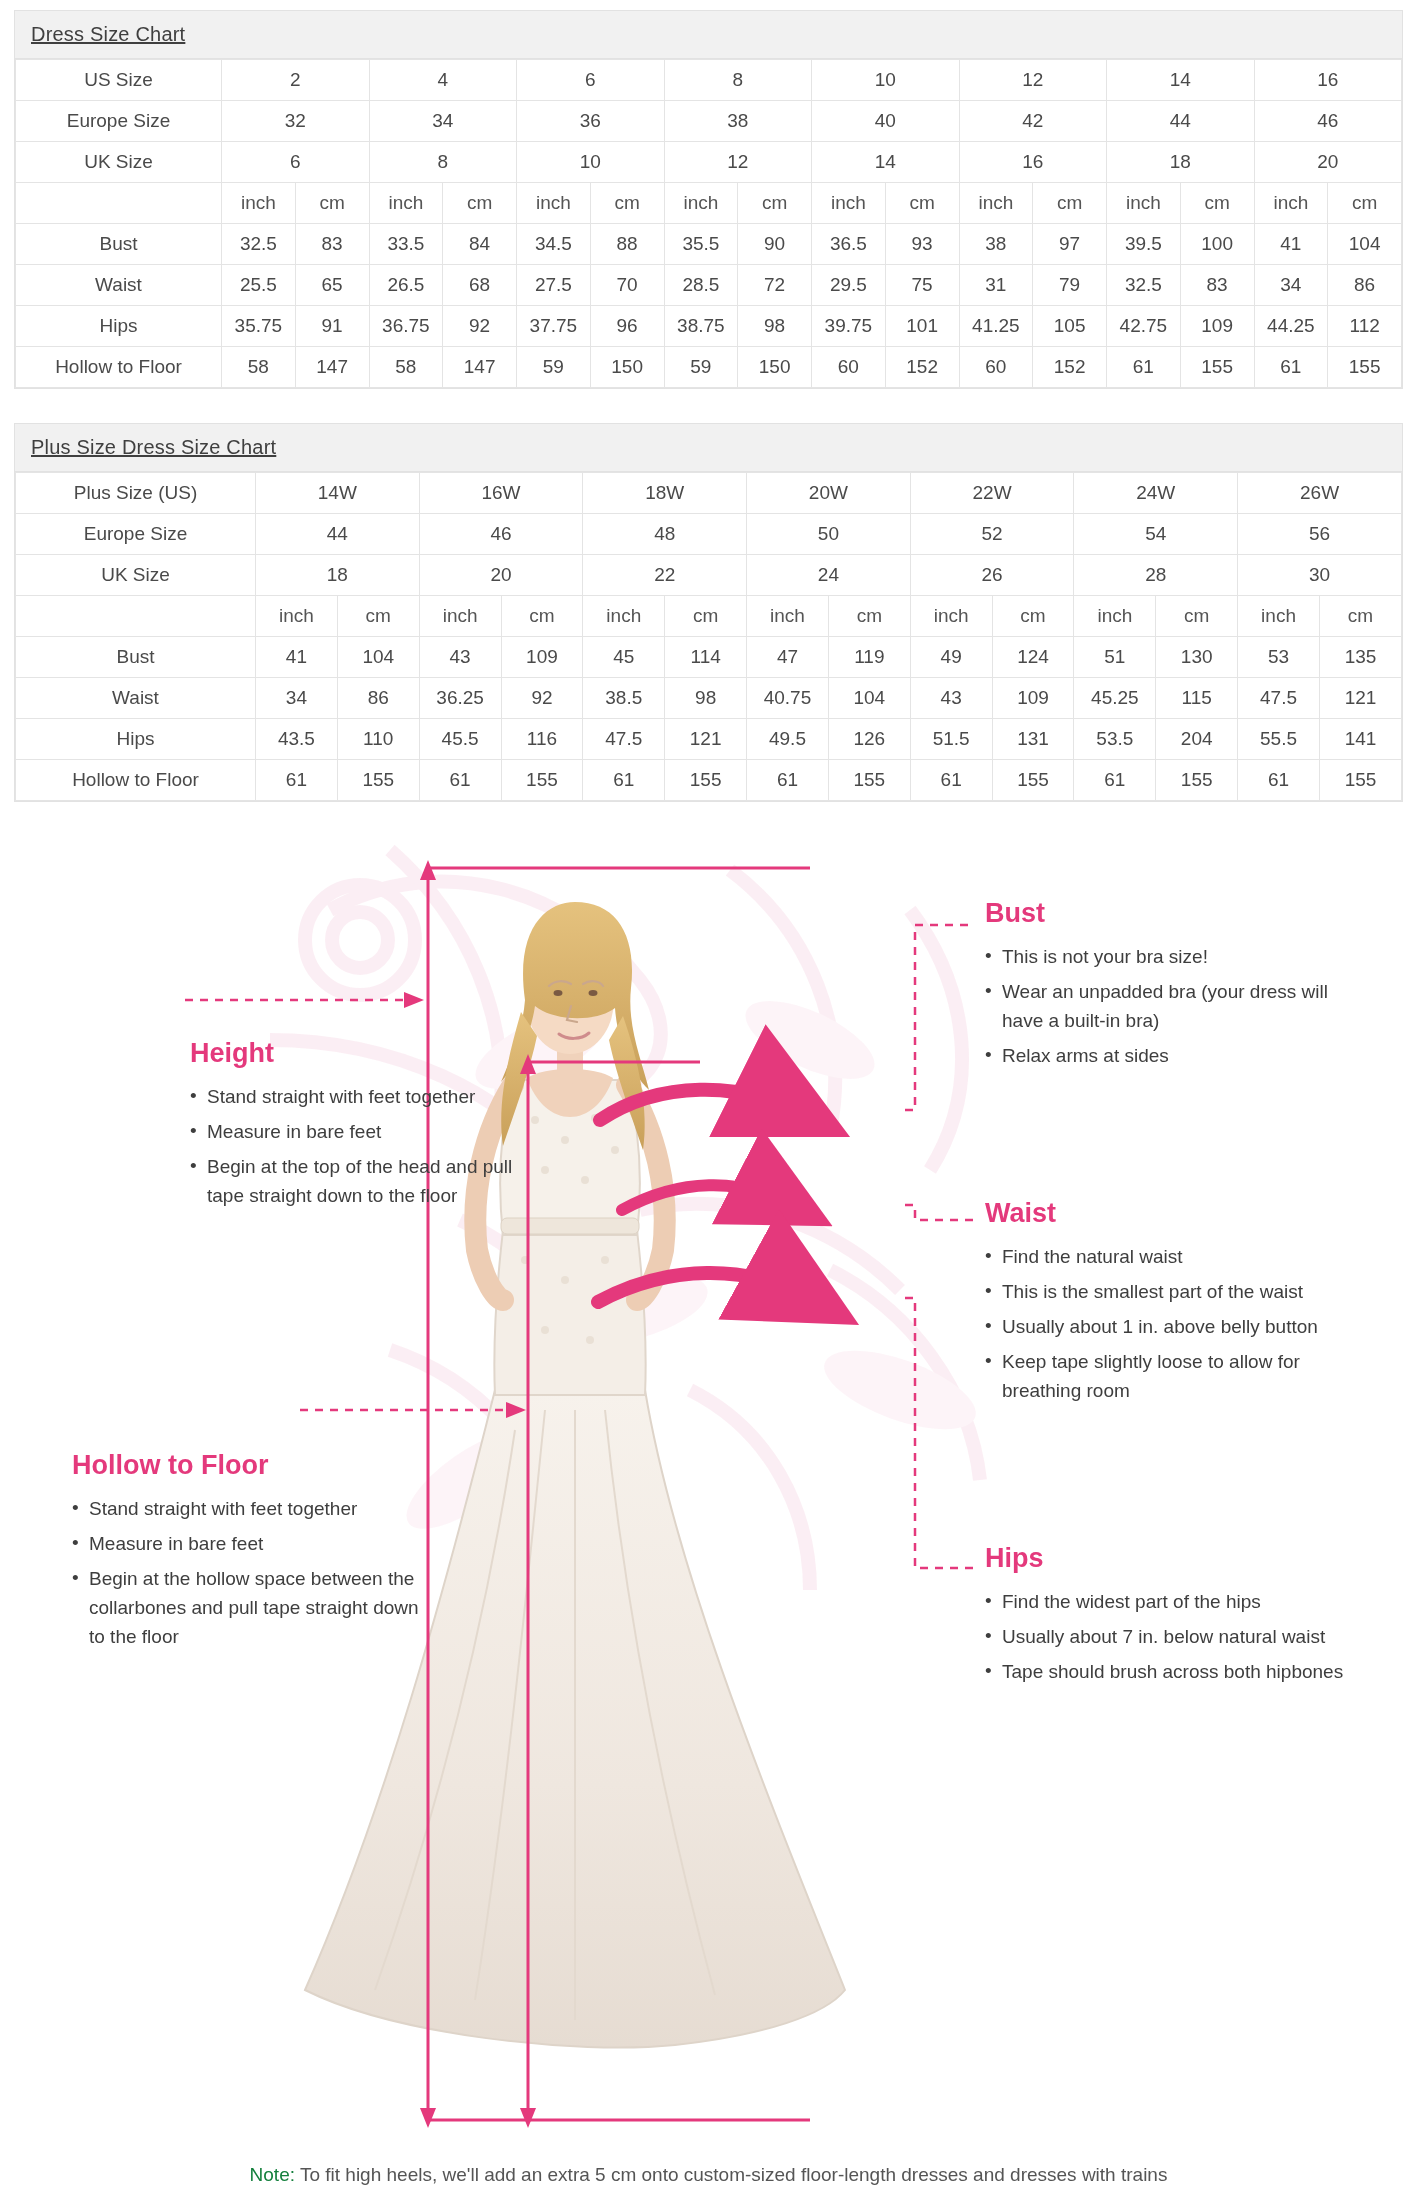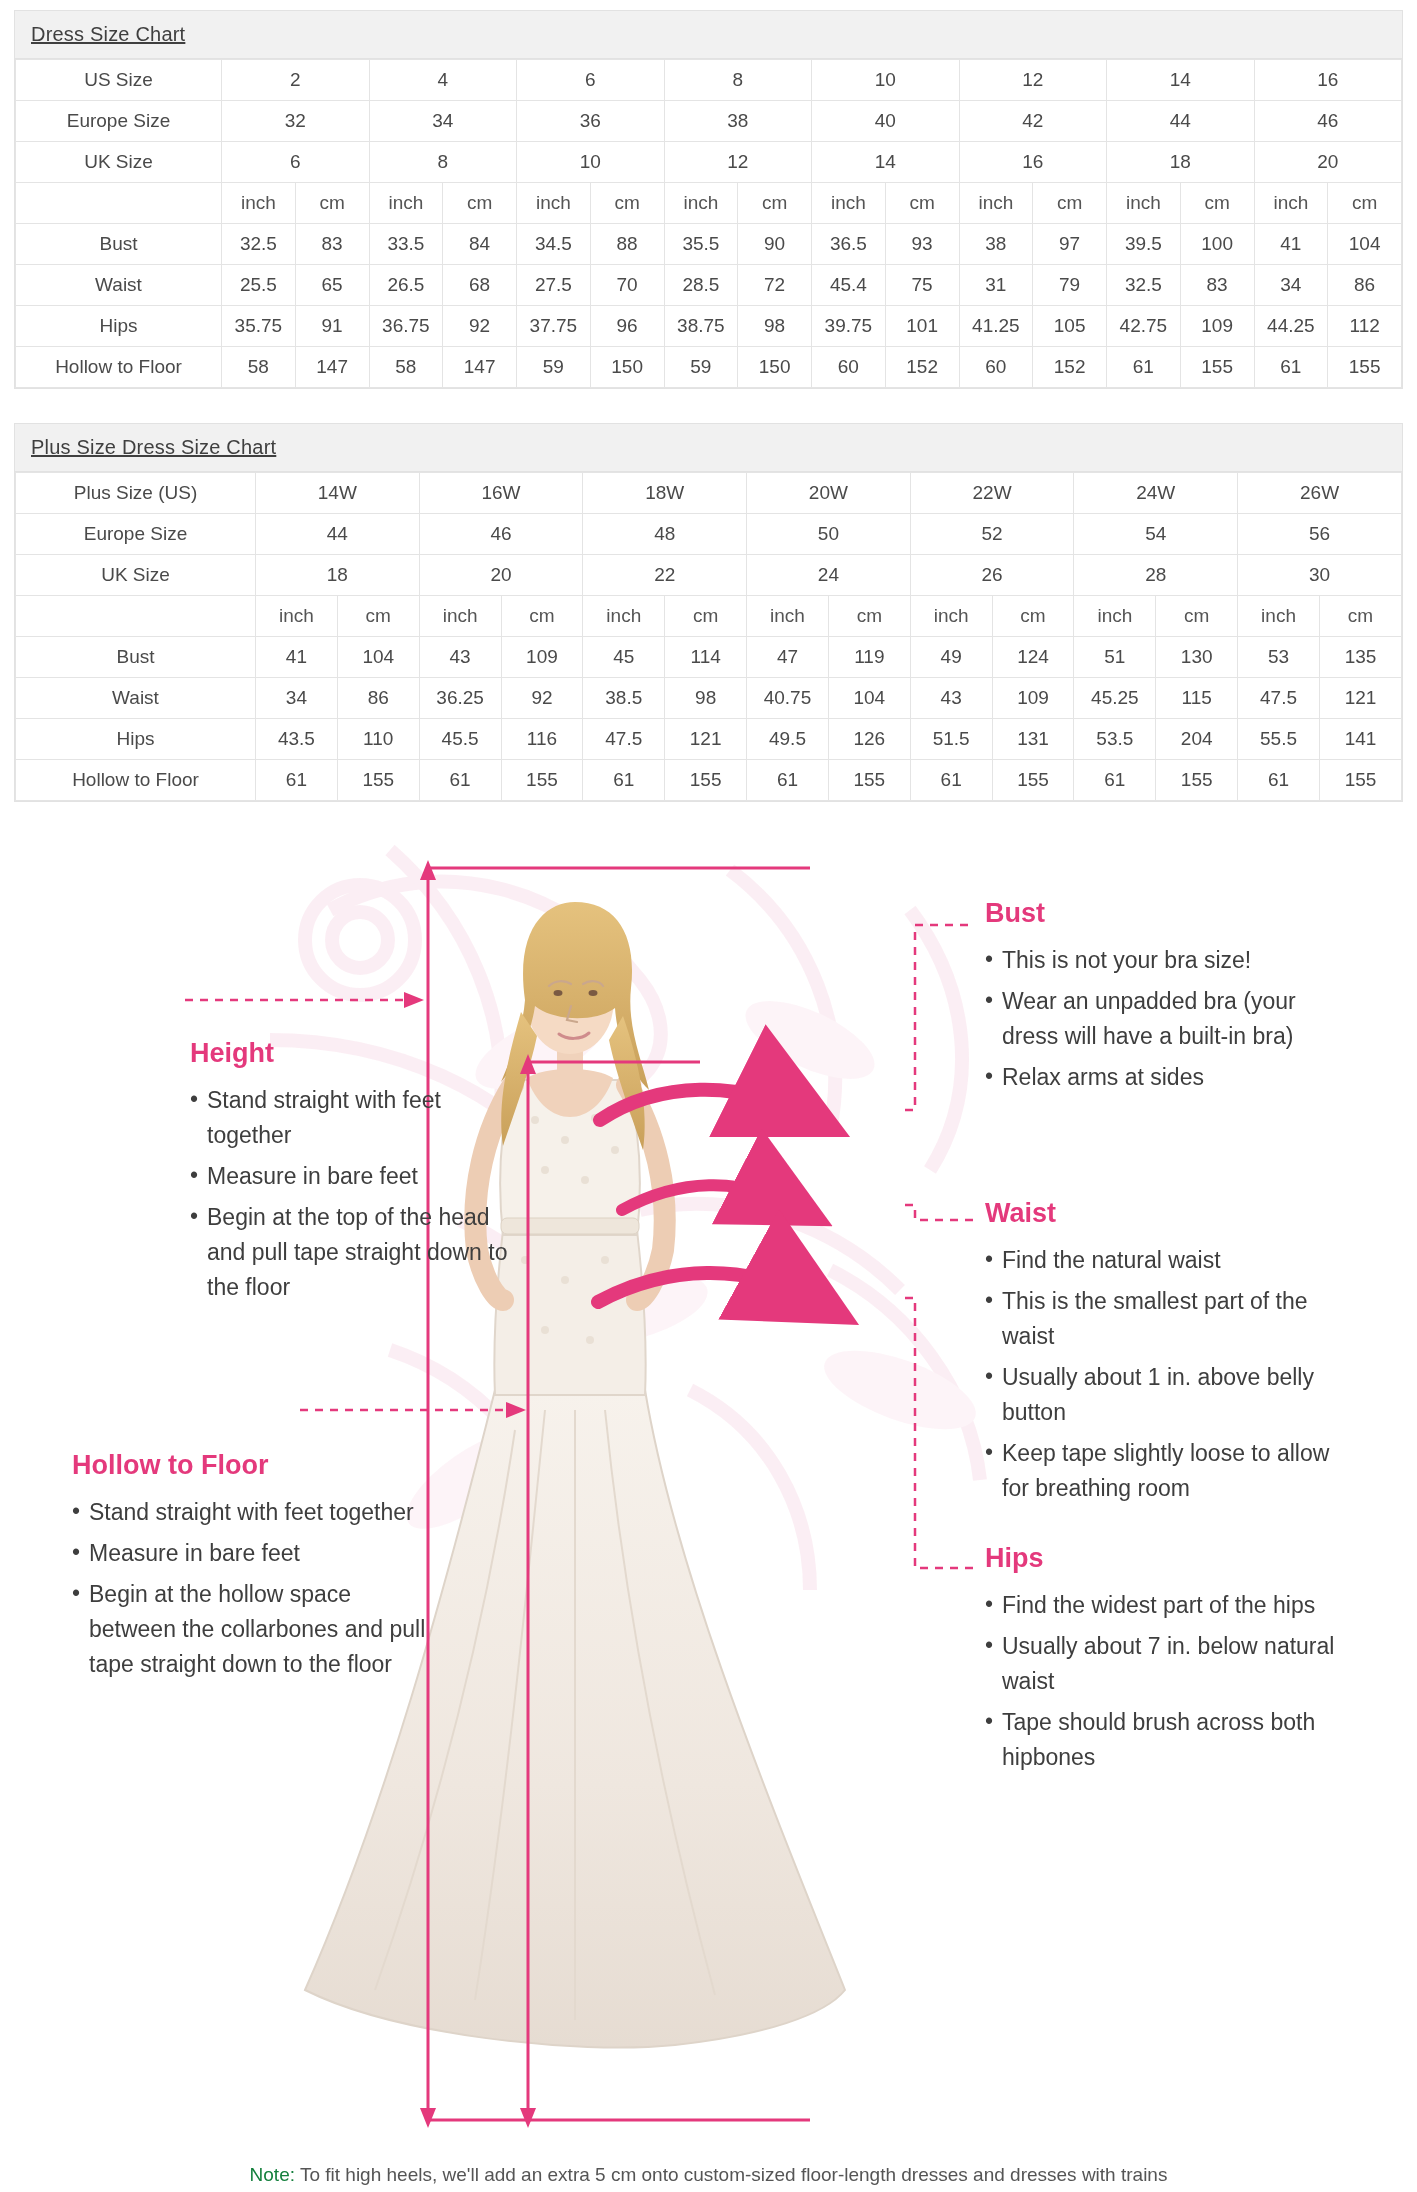--- a/index.html
+++ b/index.html
@@ -120,21 +120,21 @@
     width: 360px;
   }
   .sec-title {
     color: #e4397c;
     font-size: 27px;
     font-weight: bold;
     margin: 0 0 14px 0;
   }
   .bullets { margin: 0; padding: 0; list-style: none; }
   .bullets li {
-    font-size: 23px;
+    font-size: 19px;
     color: #3e3e3e;
     line-height: 1.52;
     margin-bottom: 6px;
     padding-left: 17px;
     position: relative;
   }
   .bullets li:before {
     content: "•";
     position: absolute;
     left: 0;
@@ -252,21 +252,21 @@
         <tr>
           <td class="rowhead">Waist</td>
           <td>25.5</td>
           <td>65</td>
           <td>26.5</td>
           <td>68</td>
           <td>27.5</td>
           <td>70</td>
           <td>28.5</td>
           <td>72</td>
-          <td>45.4</td>
+          <td>29.5</td>
           <td>75</td>
           <td>31</td>
           <td>79</td>
           <td>32.5</td>
           <td>83</td>
           <td>34</td>
           <td>86</td>
         </tr>
         <tr>
           <td class="rowhead">Hips</td>

